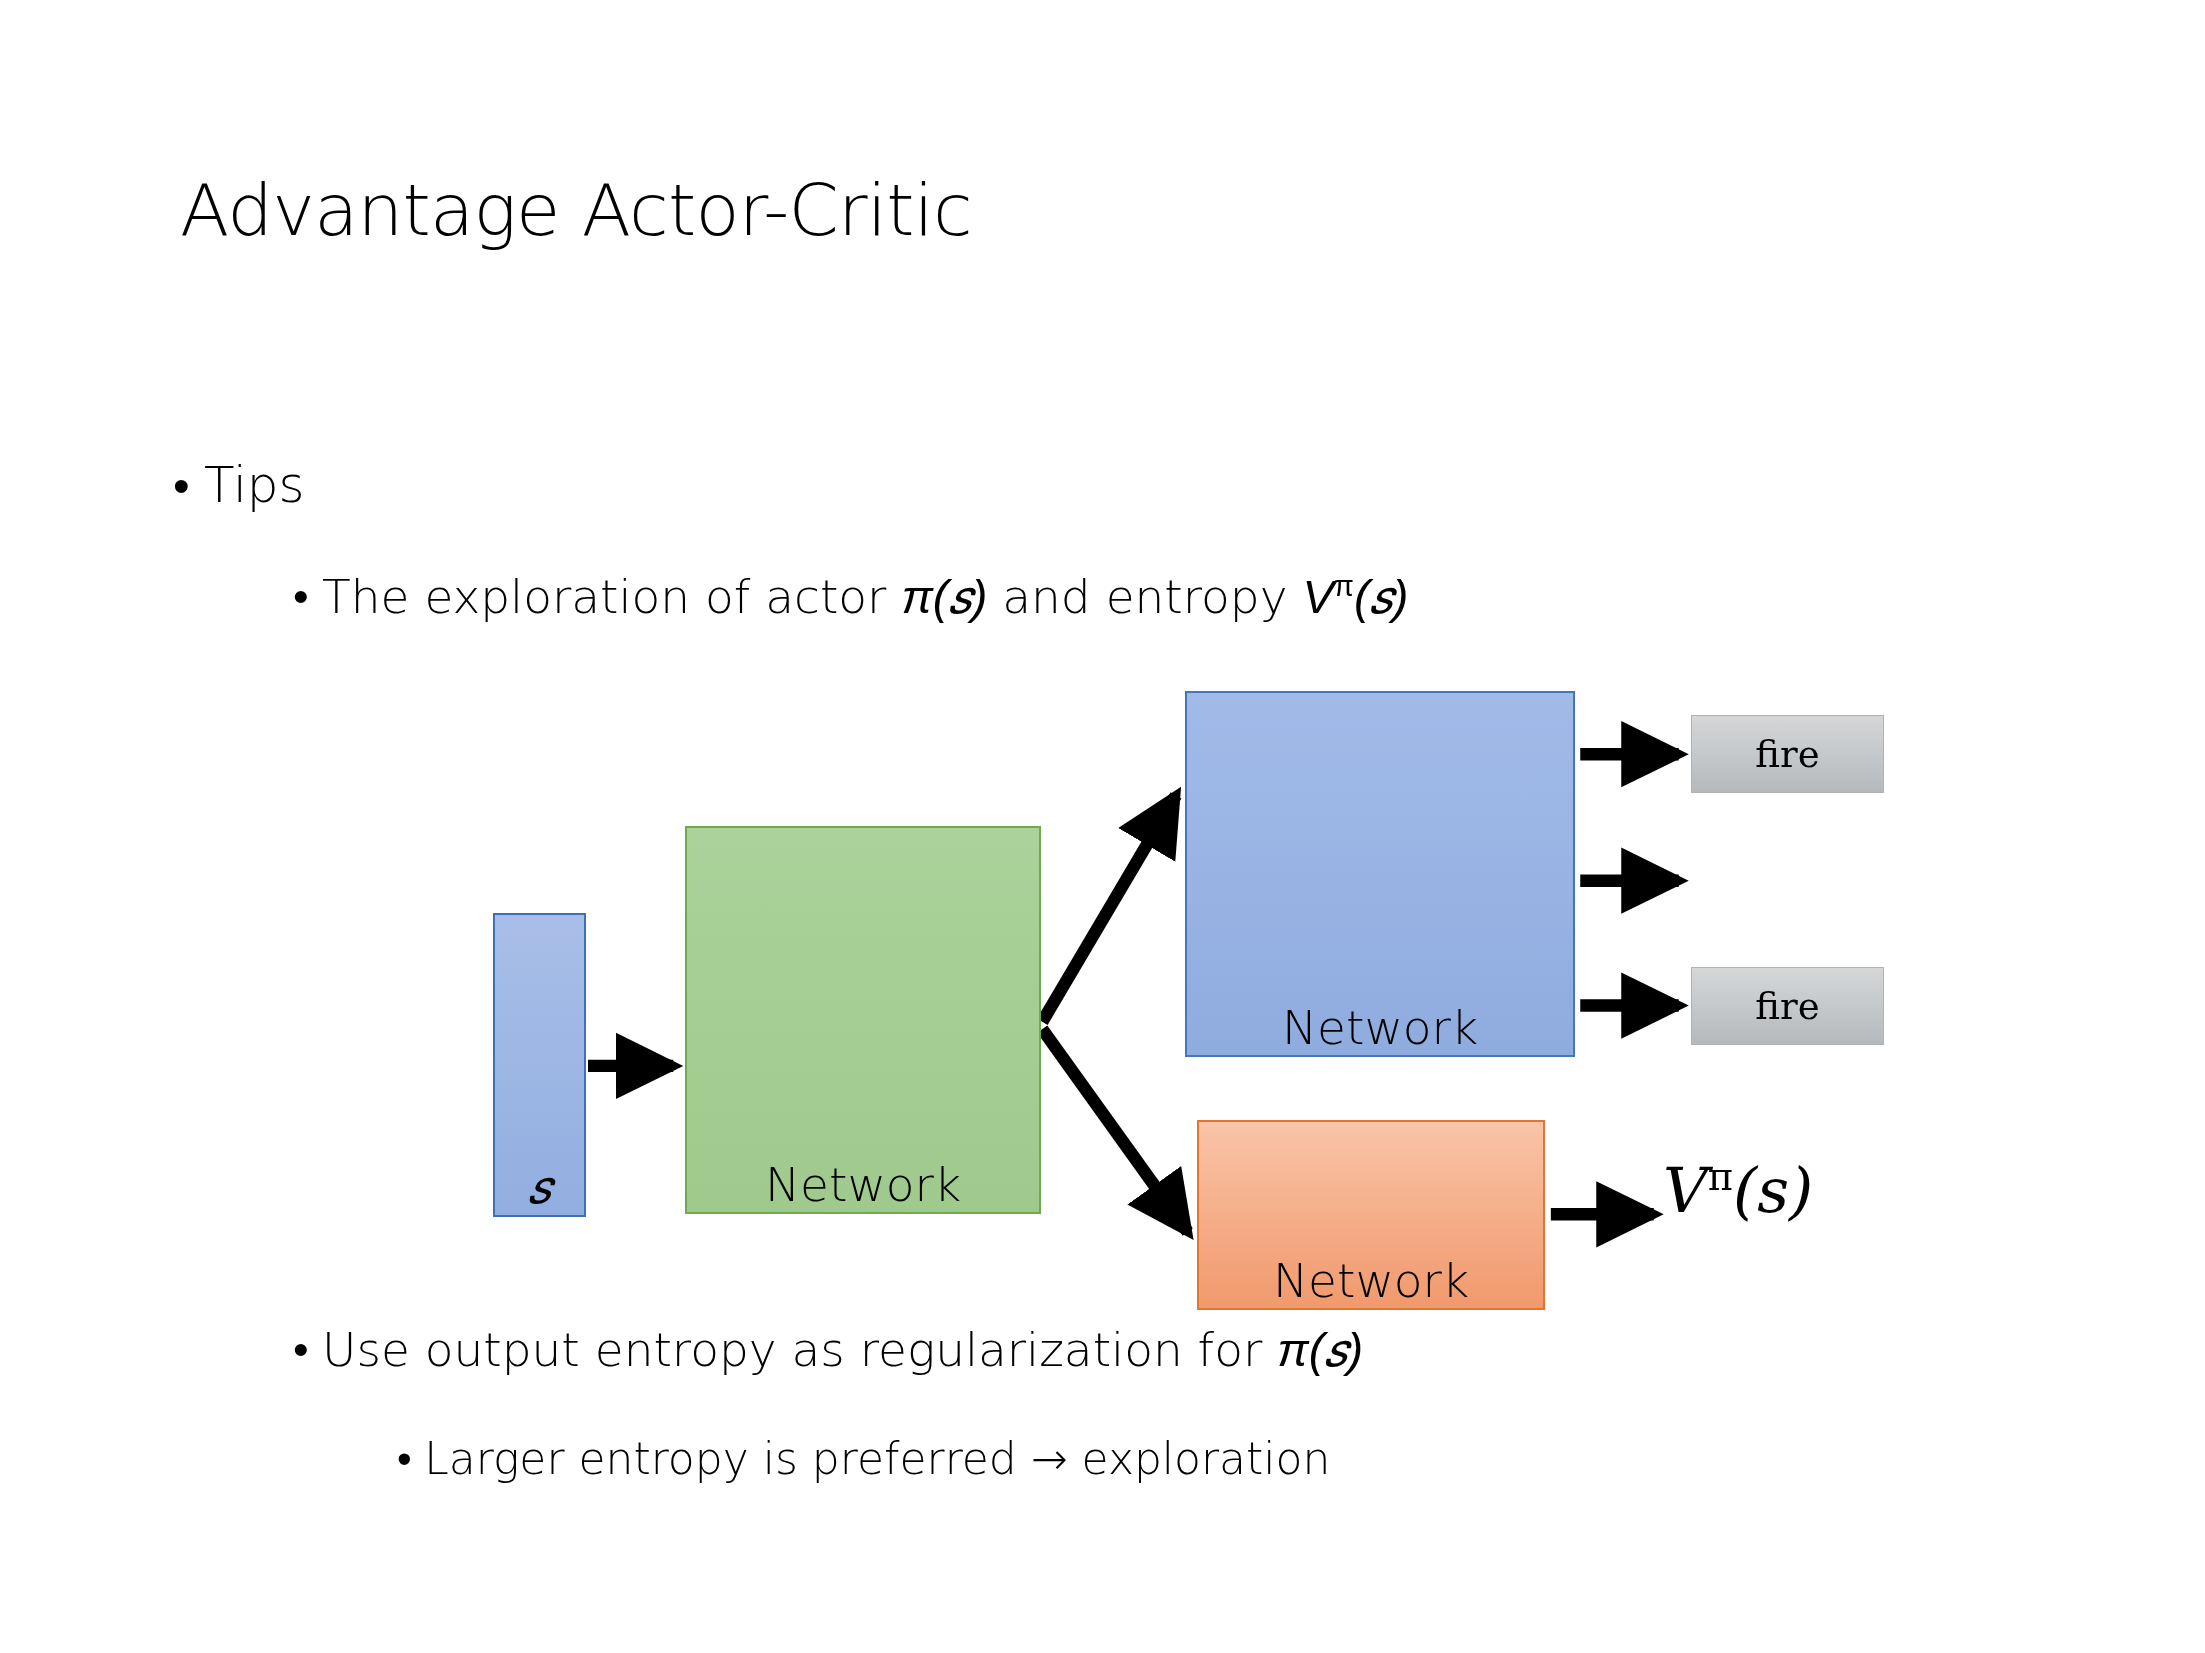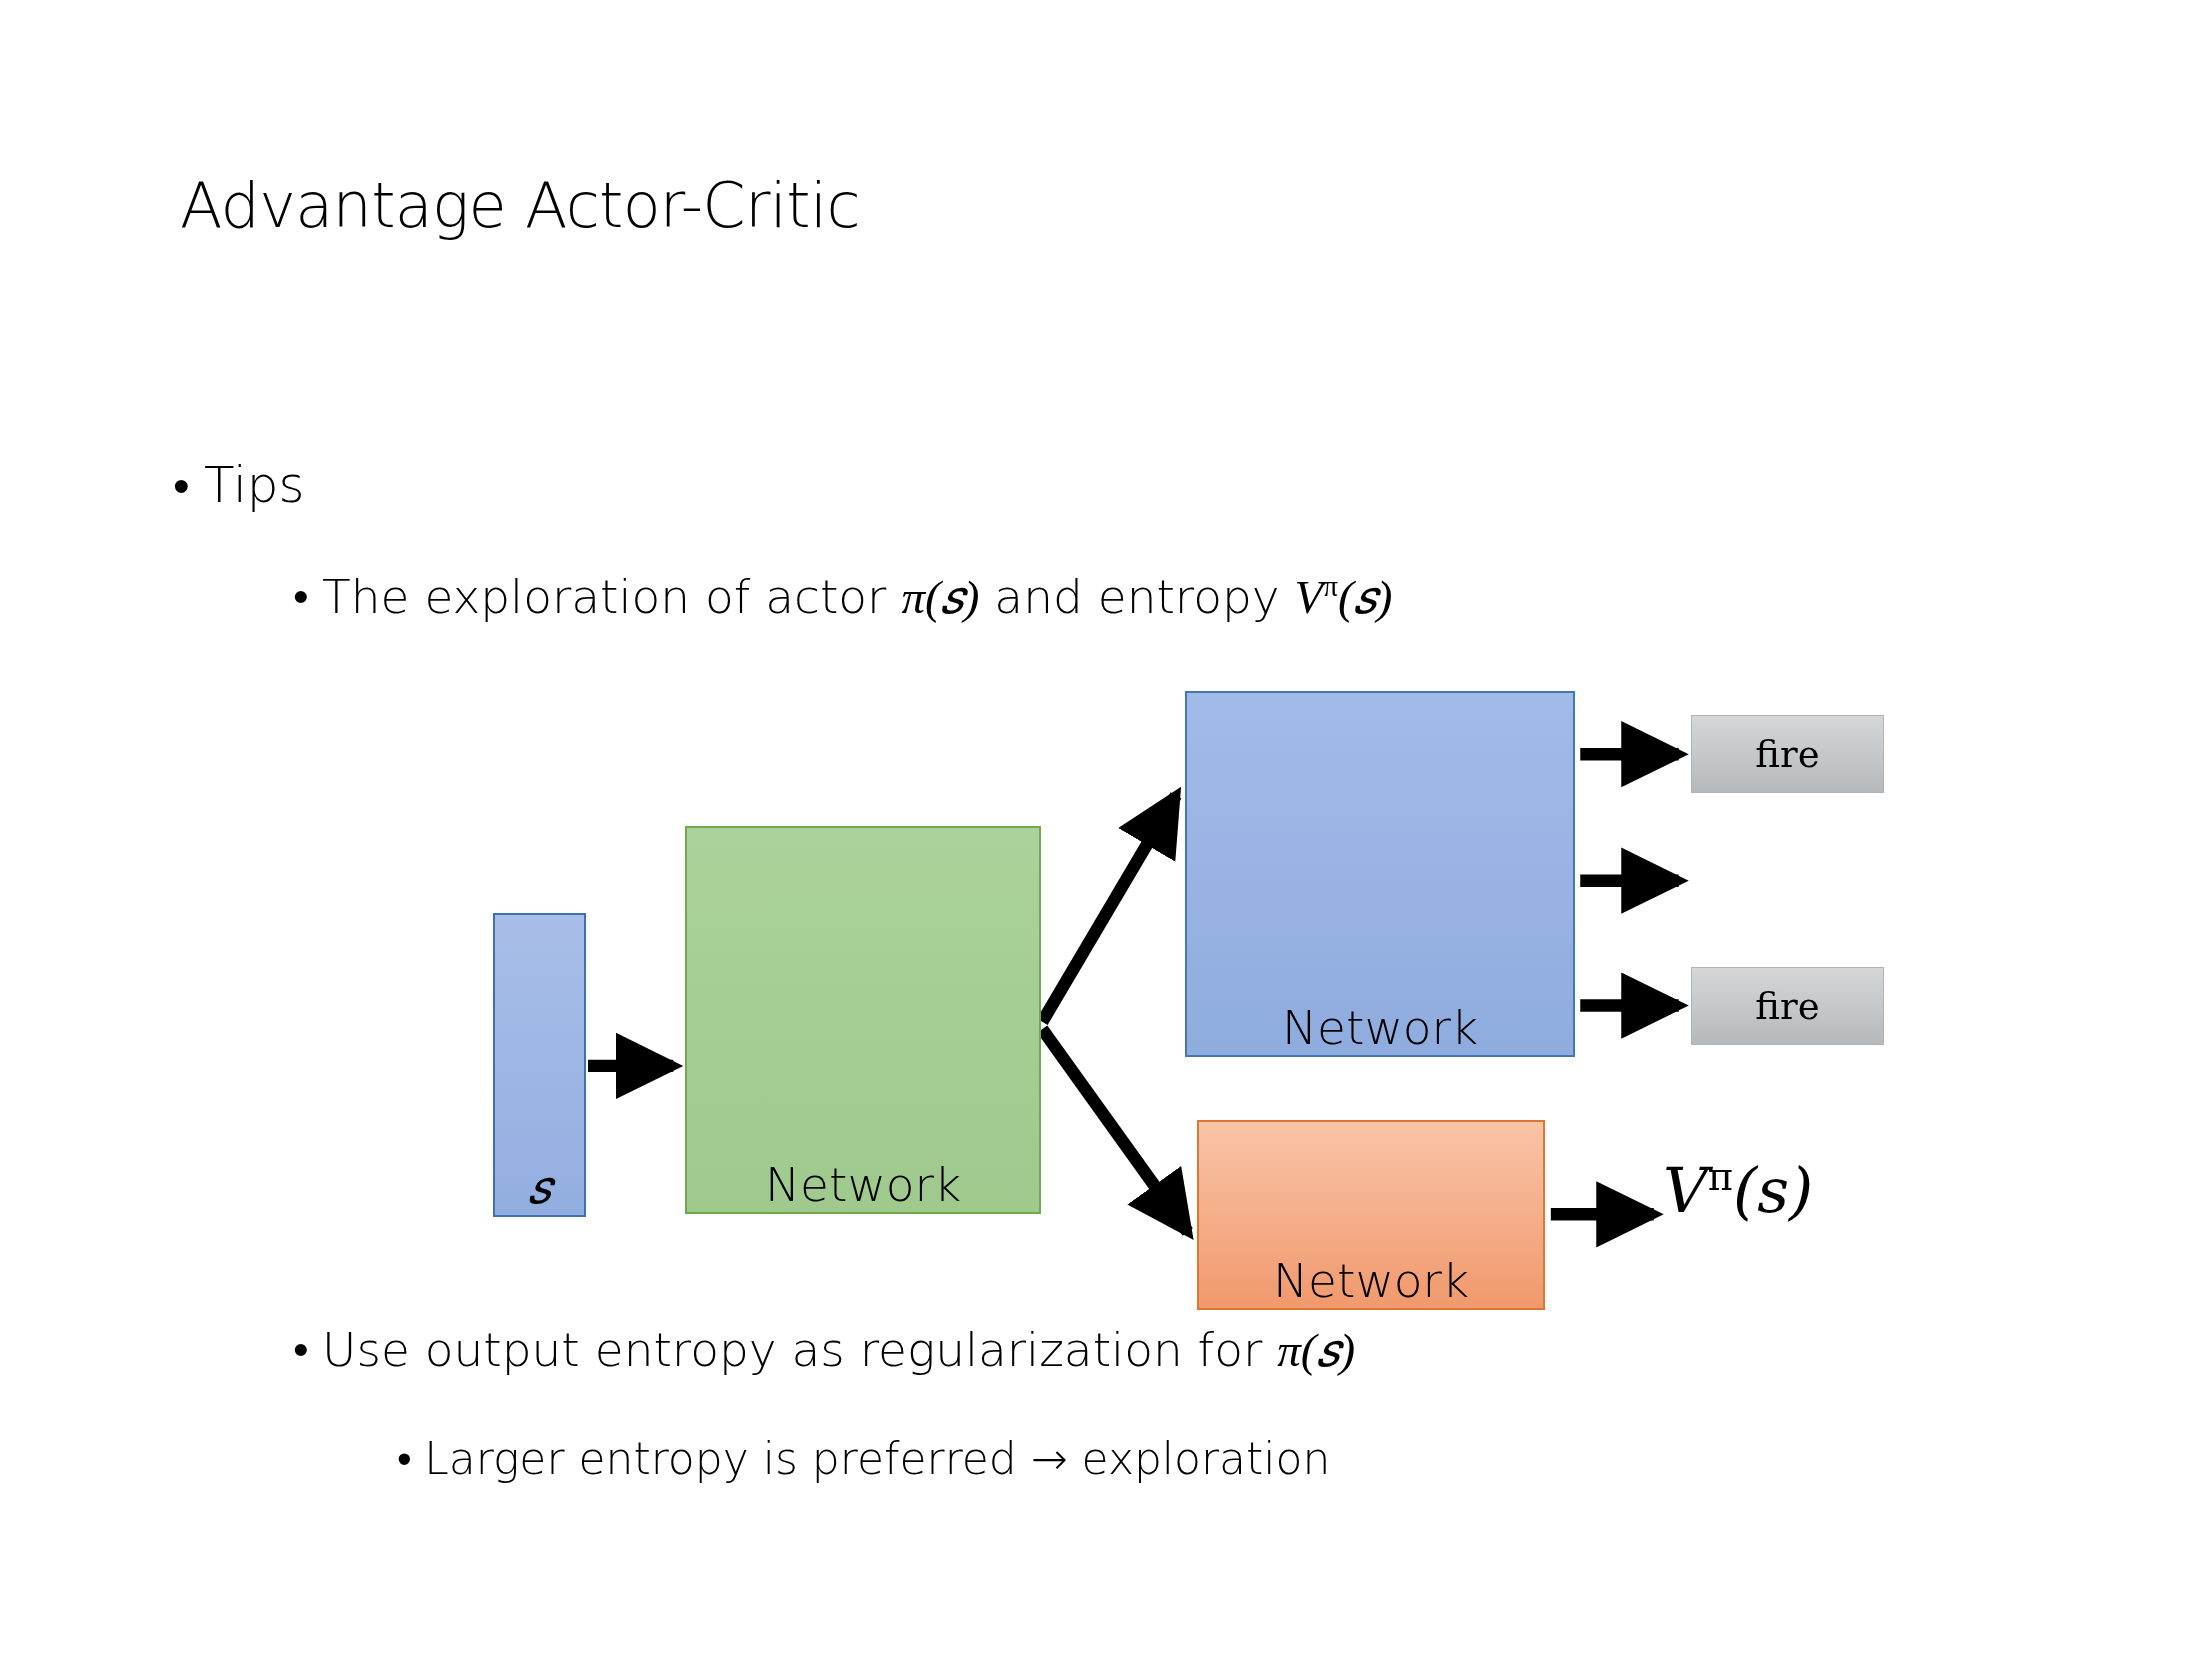--- a/index.html
+++ b/index.html
@@ -17,21 +17,21 @@
     color: #000000;
   }
 
   
   .title {
     position: absolute;
     left: 180px;
     top: 173px;
     font-family: "DejaVu Sans", sans-serif;
     font-weight: 300;
-    font-size: 62px;
+    font-size: 72px;
     line-height: 1.05;
     letter-spacing: -0.7px;
     color: #000000;
     white-space: nowrap;
   }
 
   
   .bullet {
     position: absolute;
     display: flex;
@@ -62,21 +62,21 @@
   }
   .lvl3 {
     font-family: "DejaVu Sans", sans-serif;
     font-weight: 300;
     font-size: 44px;
     line-height: 1.16;
   }
 
   
   .mi {
-    font-family: Liberation Serif, serif;
+    font-family: Liberation Sans, sans-serif;
     font-style: italic;
     font-weight: 400;
   }
   .mi .sup {
     font-size: 0.62em;
     vertical-align: super;
     line-height: 0;
   }
   .mrm { font-style: normal; }
 

